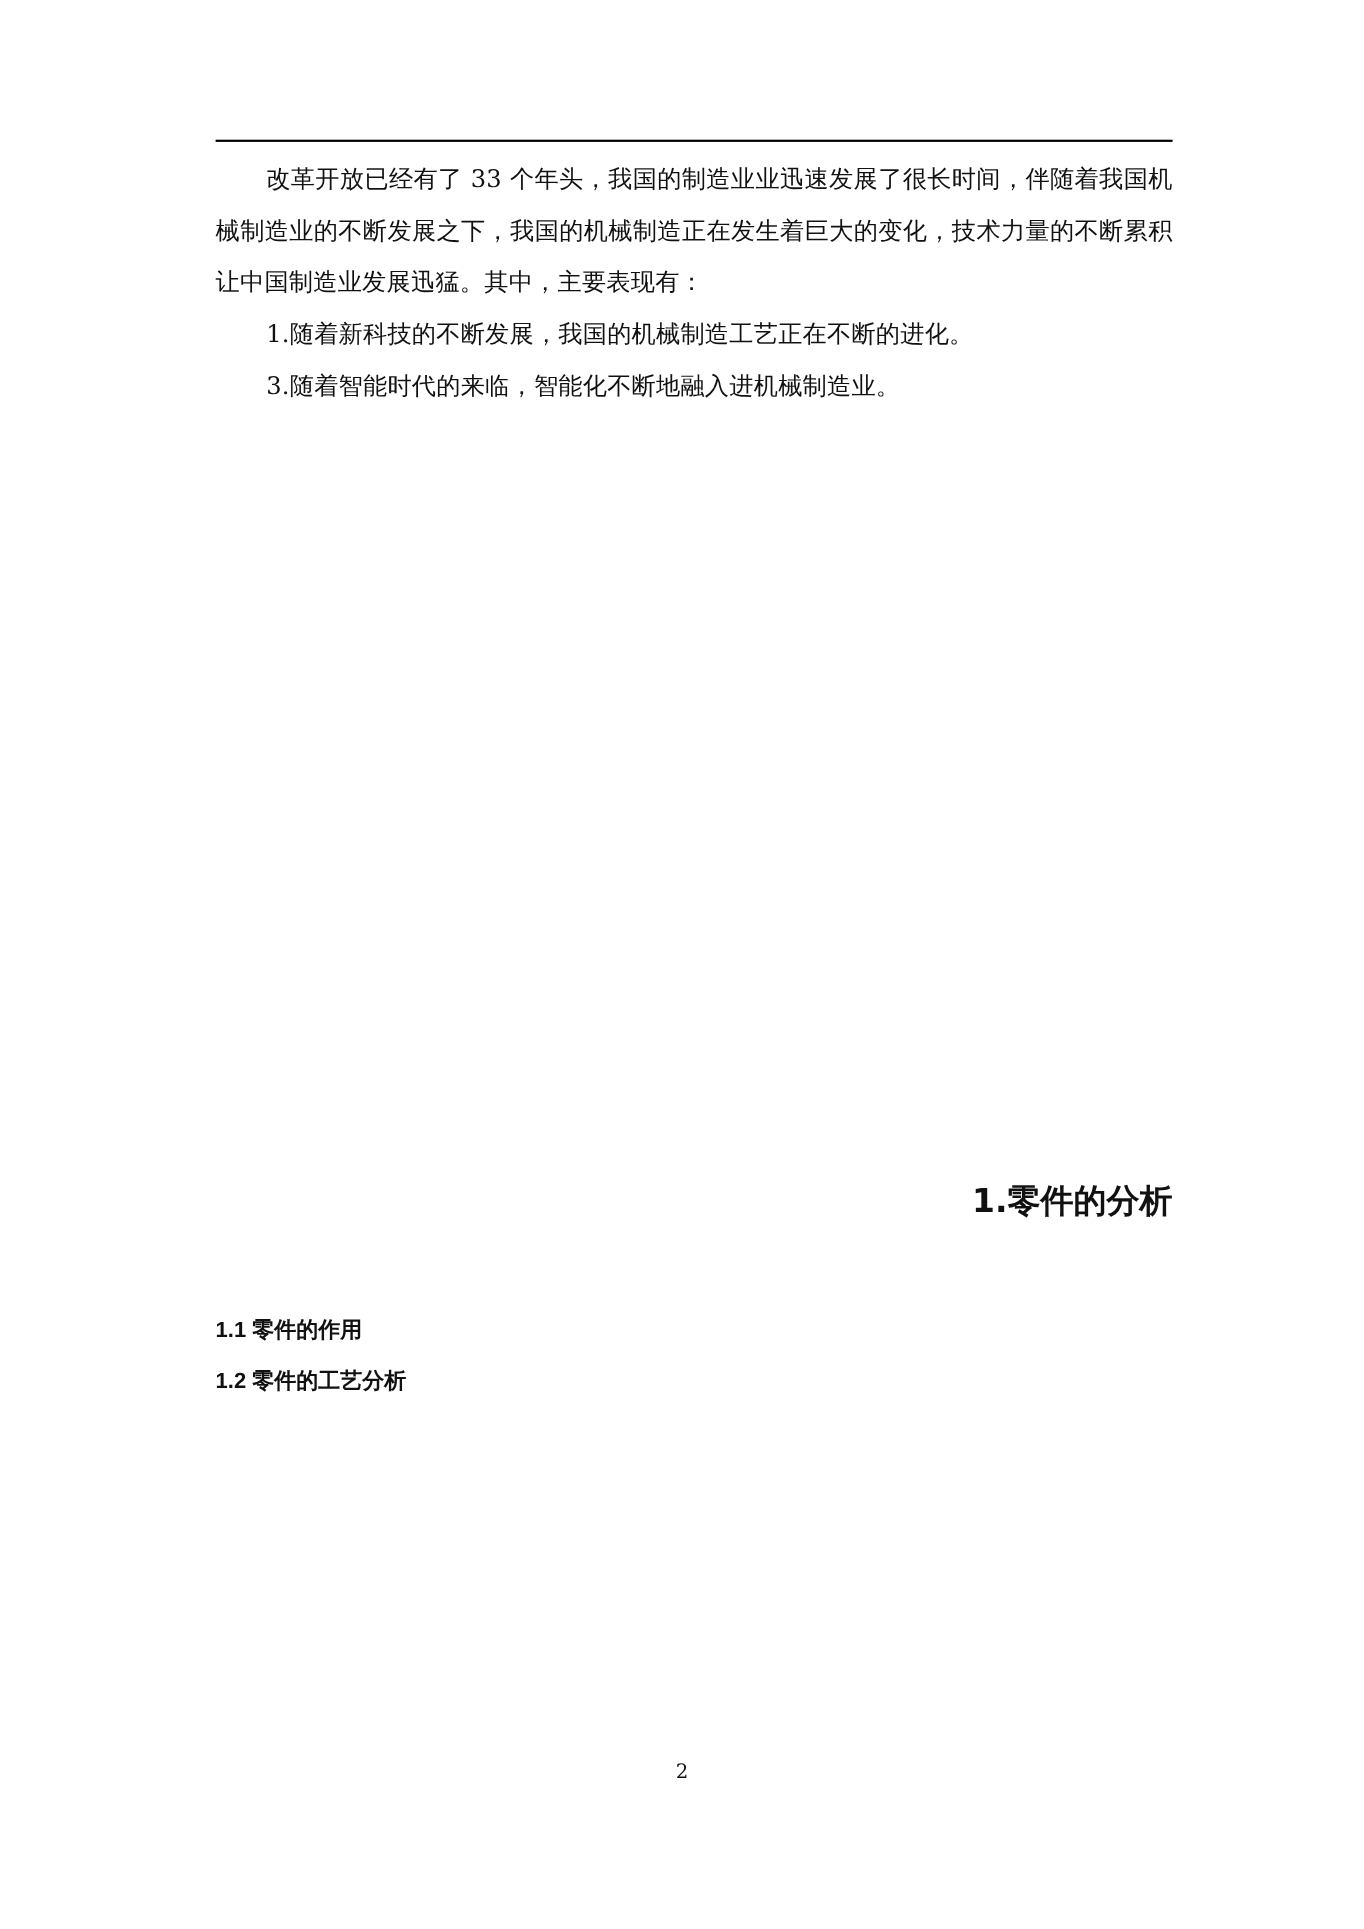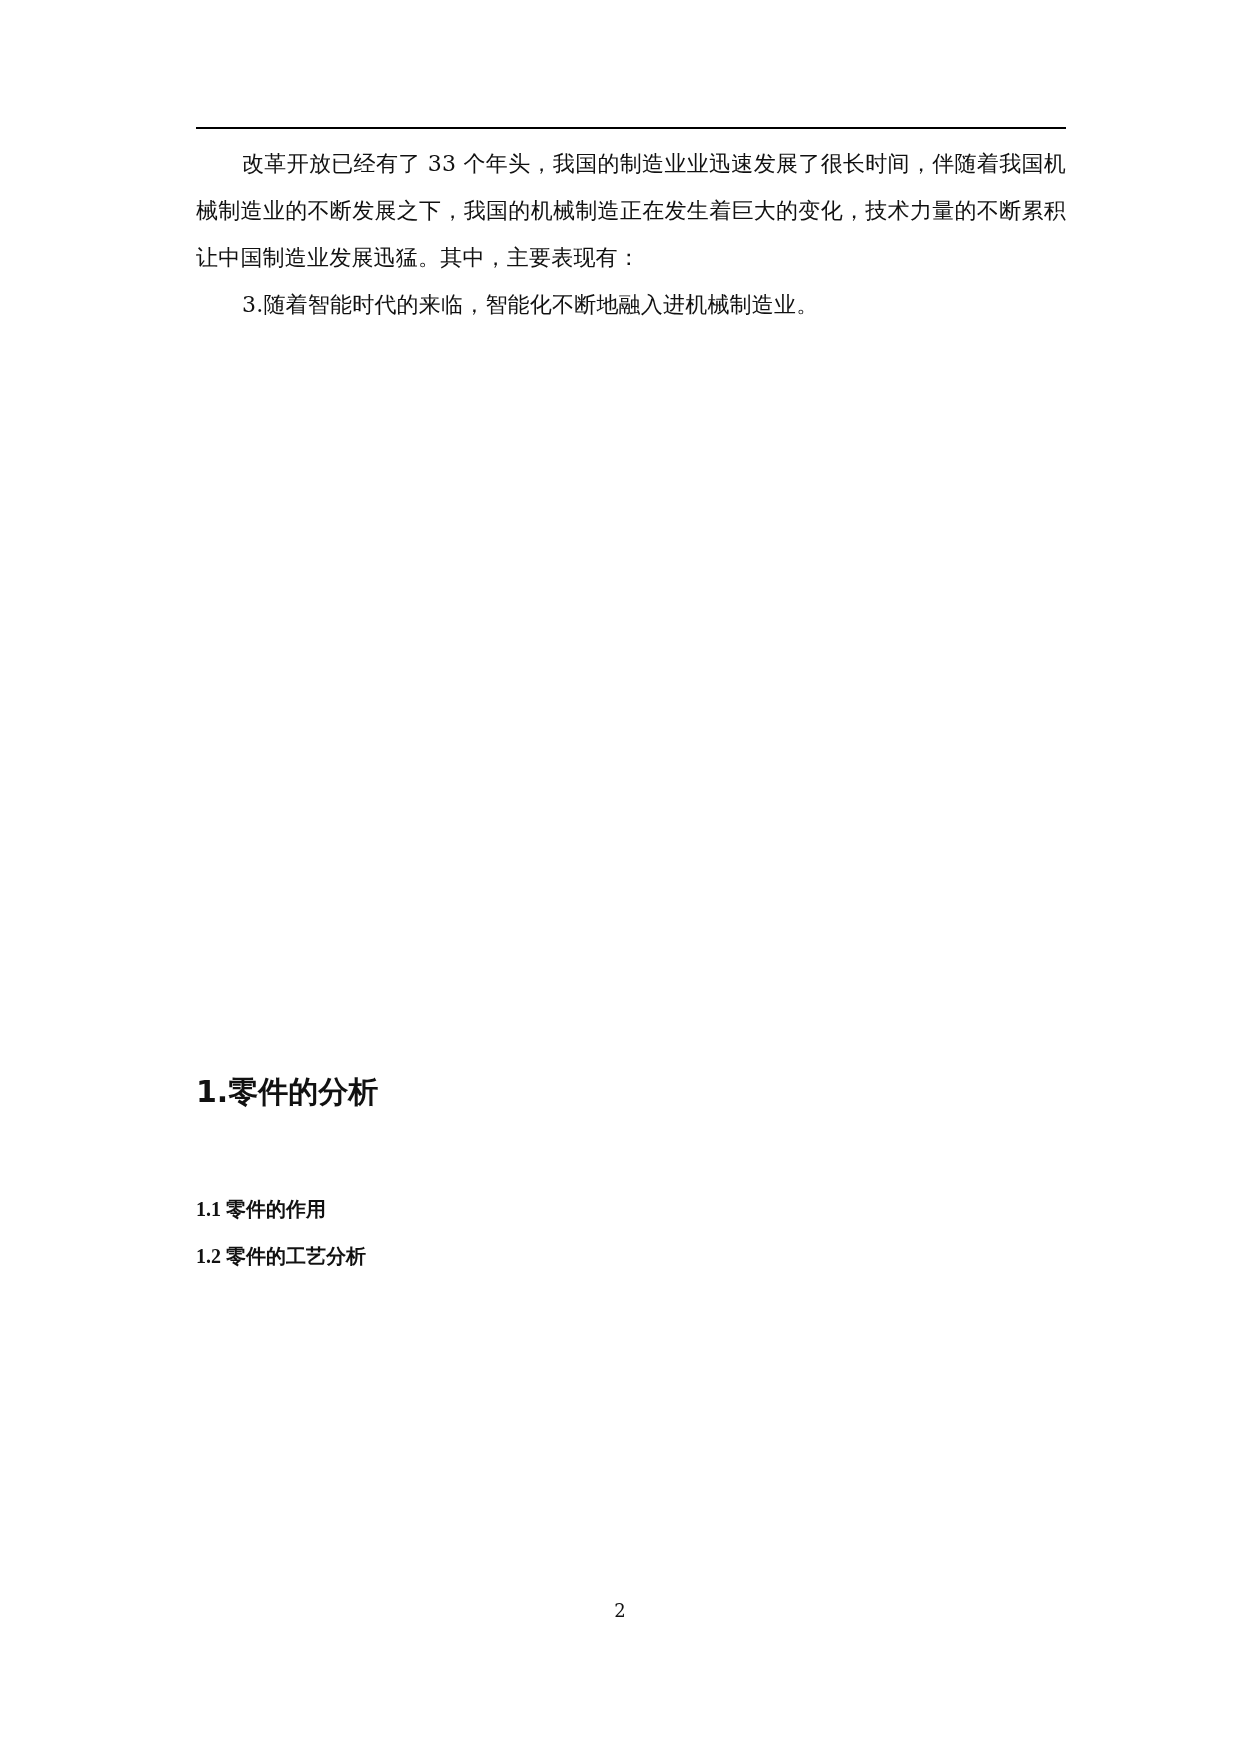--- a/index.html
+++ b/index.html
@@ -5,33 +5,34 @@
   html, body { margin:0; padding:0; background:#ffffff; }
   body { width:1240px; height:1754px; position:relative; overflow:hidden;
          font-family:"DejaVu Serif","Liberation Serif",serif; color:#111; }
   .header-rule { position:absolute; left:196px; top:127px; width:870px; height:0;
                  border-top:2px solid #000; }
   .content { position:absolute; left:196px; top:140px; width:870px; }
   .p { font-size:22px; line-height:47px; margin:0; text-align:justify; text-align-last:left;
        letter-spacing:0.2px; }
   .indent { text-indent:46px; }
   .h1 { font-family:"DejaVu Sans","Liberation Sans",sans-serif; font-weight:bold;
-        font-size:30px; text-align:left; margin:0; position:absolute; left:0; width:870px; }
-  .h2 { font-family:Liberation Serif, serif; font-weight:bold;
+        font-size:30px; text-align:right; margin:0; position:absolute; left:0; width:870px; }
+  .h2 { font-family:Liberation Sans, sans-serif; font-weight:bold;
         font-size:20px; margin:0; line-height:47px; }
   .page-num { position:absolute; top:1600px; left:0; width:1240px; text-align:center;
               font-size:18px; font-family:"DejaVu Serif","Liberation Serif",serif; }
 </style>
 </head>
 <body>
 
 <div class="header-rule"></div>
 
 <div class="content">
   <p class="p indent">改革开放已经有了 33 个年头，我国的制造业业迅速发展了很长时间，伴随着我国机械制造业的不断发展之下，我国的机械制造正在发生着巨大的变化，技术力量的不断累积让中国制造业发展迅猛。其中，主要表现有：</p>
+  <p class="p indent">1.随着新科技的不断发展，我国的机械制造工艺正在不断的进化。</p>
   <p class="p indent">3.随着智能时代的来临，智能化不断地融入进机械制造业。</p>
 </div>
 
 <h1 class="h1" style="left:196px; top:1072px;">1.零件的分析</h1>
 
 <div class="content" style="top:1186px;">
   <h2 class="h2">1.1 零件的作用</h2>
   <h2 class="h2">1.2 零件的工艺分析</h2>
 </div>
 

